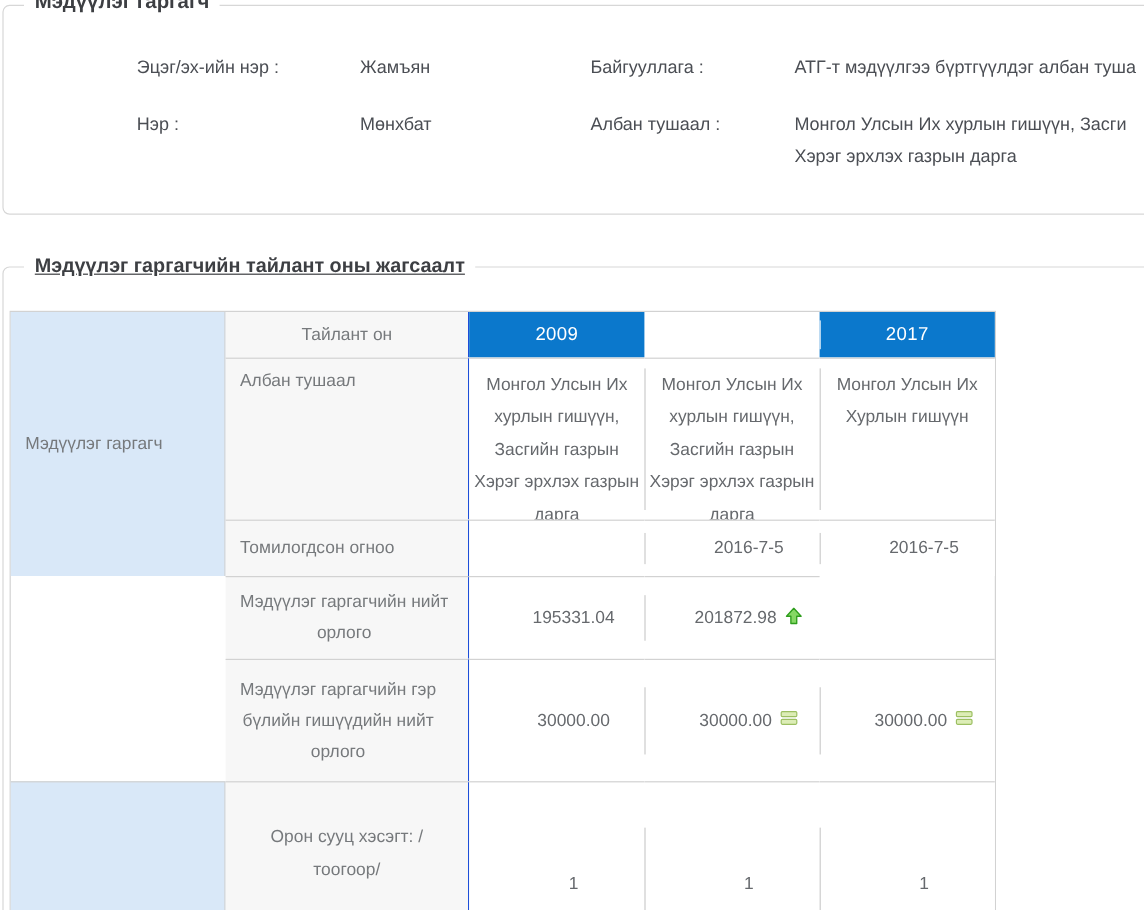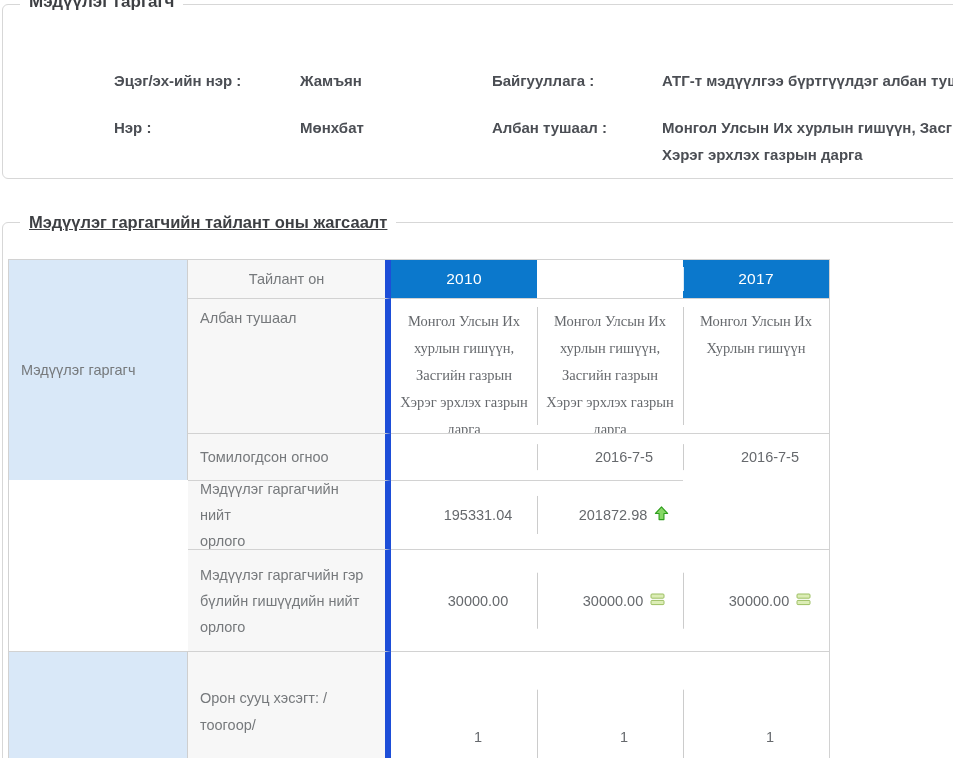--- a/index.html
+++ b/index.html
@@ -25,25 +25,24 @@
     color: #3d3f43;
     white-space: nowrap;
   }
   #legend-profile { left: 20px; top: -9px; font-size: 17px; line-height: 22px; }
   #legend-report  { left: 20px; top: 212px; font-size: 16.5px; line-height: 21px; text-decoration: underline; }
 
   
   .f-label, .f-value {
     position: absolute;
     font-size: 15px;
-    font-weight: bold;
+    font-weight: normal;
     color: #4b4e54;
     line-height: 27px;
     white-space: nowrap;
-    margin-top: 24px;
   }
 
   
   #decl-table {
     position: absolute;
     left: 8px; top: 259px;
     width: 820px; height: 561px;
     display: grid;
     grid-template-columns: 179px 203px 146px 146px 146px;
     grid-template-rows: 38px 135px 47px 69px 102px 170px;
@@ -57,26 +56,27 @@
   .group-cell {
     background: #d9e8f8;
     border-right: 1px solid #cfcfcf;
     color: #76797c;
     display: flex; align-items: center;
     padding: 0 12px;
     line-height: 20px;
   }
   .label-cell {
     background: #f7f7f7;
-    border-right: 6px solid #1d4ed8;
+    border-right: 1px solid #1d4ed8;
     color: #76797c;
     display: flex; align-items: center;
     padding: 6px 12px;
     line-height: 26px;
     white-space: pre-line;
+    text-align: center;
   }
   .label-top { align-items: flex-start; padding-top: 6px; }
 
   .year-cell {
     background: #0b78cc;
     color: #ffffff;
     display: flex; align-items: center; justify-content: center;
     font-size: 15.5px;
     letter-spacing: 0.3px;
   }
@@ -101,21 +101,20 @@
   .val-cell.fullsep::before {
     content: ""; position: absolute; left: 0; top: 8px; bottom: 8px;
     width: 1px; background: #cccccc;
     transform: none; height: auto;
   }
   .val-top {
     align-items: flex-start;
     padding: 9px 2px 0 2px;
     line-height: 27px;
     white-space: pre-line;
-    font-family: Liberation Serif, serif;
   }
 
   .note-wrap { line-height: 27px; white-space: pre-line; }
 
   .ind-icon { display: inline-block; flex: 0 0 auto; }
 </style>
 </head>
 <body>
 
 <div class="panel" id="panel-profile"></div>
@@ -134,21 +133,21 @@
 
 <div class="panel" id="panel-report"></div>
 <div class="legend" id="legend-report">Мэдүүлэг гаргагчийн тайлант оны жагсаалт</div>
 
 <div id="decl-table">
 
   <div class="cell group-cell" style="grid-area:1/1/4/2">Мэдүүлэг гаргагч</div>
   <div class="cell group-cell bt" style="grid-area:6/1/7/2"></div>
 
   <div class="cell label-cell" style="grid-area:1/2/2/3; justify-content:center">Тайлант он</div>
-  <div class="cell year-cell" style="grid-area:1/3/2/4">2010</div>
+  <div class="cell year-cell" style="grid-area:1/3/2/4">2009</div>
   <div class="cell year-cell wsep" style="grid-area:1/5/2/6">2017</div>
 
   <div class="cell label-cell label-top bt" style="grid-area:2/2/3/3">Албан тушаал</div>
   <div class="cell val-cell val-top bt" style="grid-area:2/3/3/4">Монгол Улсын Их
 хурлын гишүүн,
 Засгийн газрын
 Хэрэг эрхлэх газрын
 дарга</div>
   <div class="cell val-cell val-top fullsep bt" style="grid-area:2/4/3/5">Монгол Улсын Их
 хурлын гишүүн,

